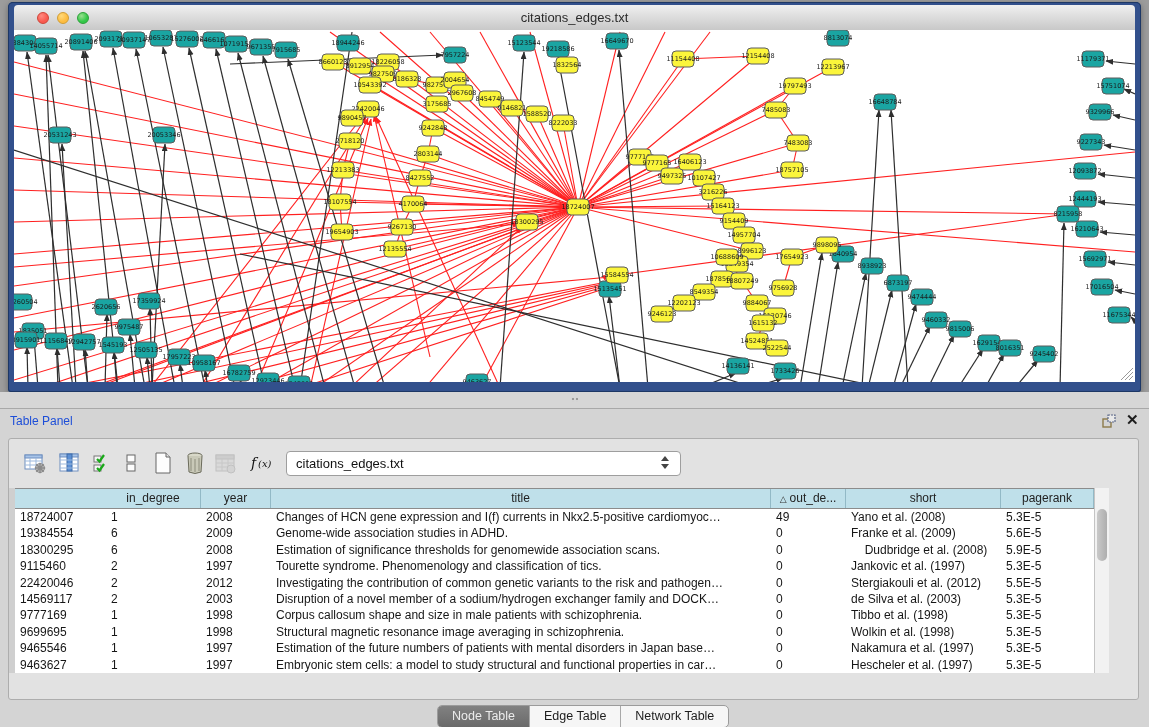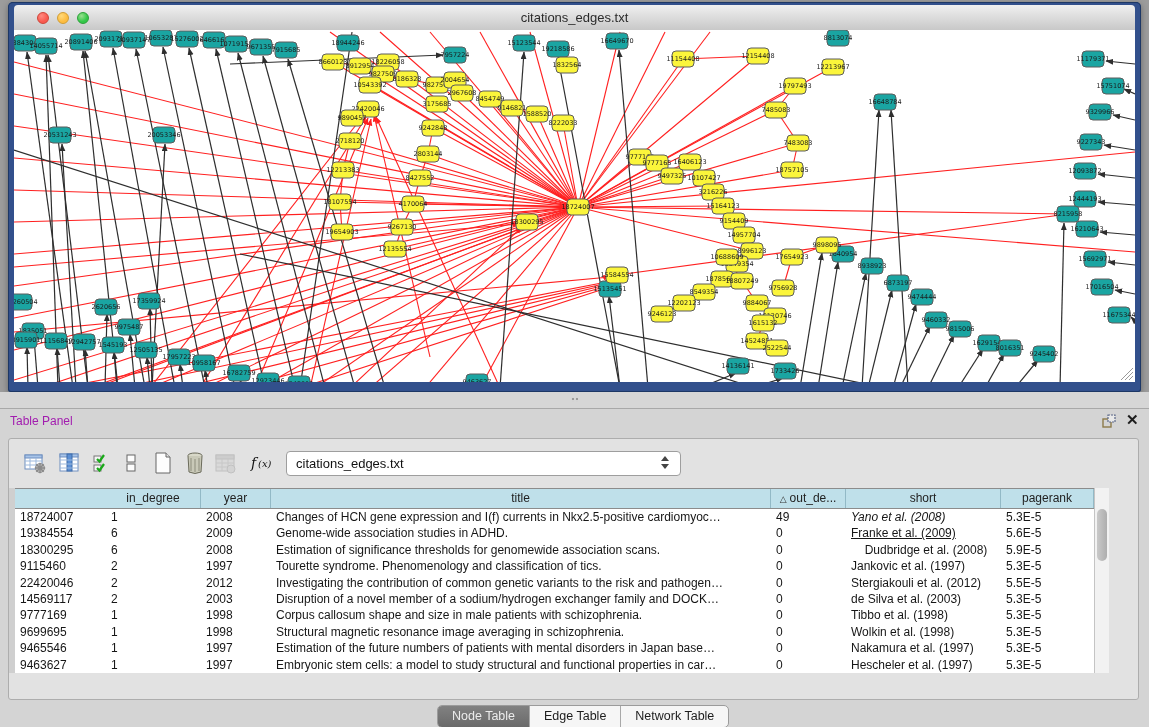--- a/index.html
+++ b/index.html
@@ -19,21 +19,21 @@
   .tl.grn{left:63px;background:radial-gradient(circle at 35% 30%,#9ae08f,#33c748 60%);border:1px solid #2ba138;}
   .canvas{position:absolute;left:6px;top:28px;width:1121px;height:352px;background:#fff;overflow:hidden;}
   .canvas svg{position:absolute;left:0;top:0;}
   
   .splitter{position:absolute;left:0;top:392px;width:1149px;height:16px;background:#d6d6d6;}
   .splitter .grip{position:absolute;left:571px;top:5px;width:7px;height:5px;
       background:radial-gradient(circle,#9a9a9a 1px,transparent 1.6px);background-size:4px 4px;}
   
   .table-panel{position:absolute;left:0;top:408px;width:1149px;height:319px;background:#d4d4d4;border-top:1px solid #a8a8a8;}
   .tp-header{position:relative;height:24px;}
-  .tp-title{position:absolute;left:10px;top:5px;font-size:12px;color:#a21caf;}
+  .tp-title{position:absolute;left:10px;top:5px;font-size:12px;color:#1d4ed8;}
   .float-ic{position:absolute;left:1101px;top:4px;width:16px;height:16px;cursor:pointer;}
   .close-ic{position:absolute;left:1126px;top:2px;font-size:15px;font-weight:bold;color:#1c1c1c;cursor:pointer;}
   .tp-inner{position:absolute;left:8px;top:29px;width:1131px;height:262px;background:#e2e2e2;
       border:1px solid #adadad;border-radius:3px;box-sizing:border-box;}
   .toolbar-ic{position:absolute;top:12px;width:26px;height:26px;cursor:pointer;}
   .dropdown{position:absolute;left:277px;top:12px;width:395px;height:25px;background:#fff;
       border:1px solid #9e9e9e;border-radius:4px;box-sizing:border-box;font-size:13px;color:#111;
       line-height:23px;padding-left:9px;cursor:pointer;}
   .dd-arrows{position:absolute;right:10px;top:4px;width:9px;}
   .dd-arrows i{display:block;width:0;height:0;border-left:4px solid transparent;border-right:4px solid transparent;}
@@ -829,30 +829,30 @@
           <div class="th" style="width: 155px;">short</div>
           <div class="th" style="width: 93px;">pagerank</div>
         </div>
       <div class="tbody" id="tbody">
           <div class="trow">
             <div class="td" style="width: 91px;">18724007</div>
             <div class="td" style="width: 95px;">1</div>
             <div class="td" style="width: 70px;">2008</div>
             <div class="td" style="width: 500px;">Changes of HCN gene expression and I(f) currents in Nkx2.5-positive cardiomyoc…</div>
             <div class="td" style="width: 75px;">49</div>
-            <div class="td" style="width: 155px; font-style: italic;">Yano et al. (2008)</div>
+            <div class="td" style="width: 155px;">Yano et al. (2008)</div>
             <div class="td" style="width: 93px;">5.3E-5</div>
           </div>
           <div class="trow">
             <div class="td" style="width: 91px;">19384554</div>
             <div class="td" style="width: 95px;">6</div>
             <div class="td" style="width: 70px;">2009</div>
             <div class="td" style="width: 500px;">Genome-wide association studies in ADHD.</div>
             <div class="td" style="width: 75px;">0</div>
-            <div class="td" style="width: 155px; text-decoration: underline;">Franke et al. (2009)</div>
+            <div class="td" style="width: 155px;">Franke et al. (2009)</div>
             <div class="td" style="width: 93px;">5.6E-5</div>
           </div>
           <div class="trow">
             <div class="td" style="width: 91px;">18300295</div>
             <div class="td" style="width: 95px;">6</div>
             <div class="td" style="width: 70px;">2008</div>
             <div class="td" style="width: 500px;">Estimation of significance thresholds for genomewide association scans.</div>
             <div class="td" style="width: 75px;">0</div>
             <div class="td" style="width: 155px; text-align: center;">Dudbridge et al. (2008)</div>
             <div class="td" style="width: 93px;">5.9E-5</div>

